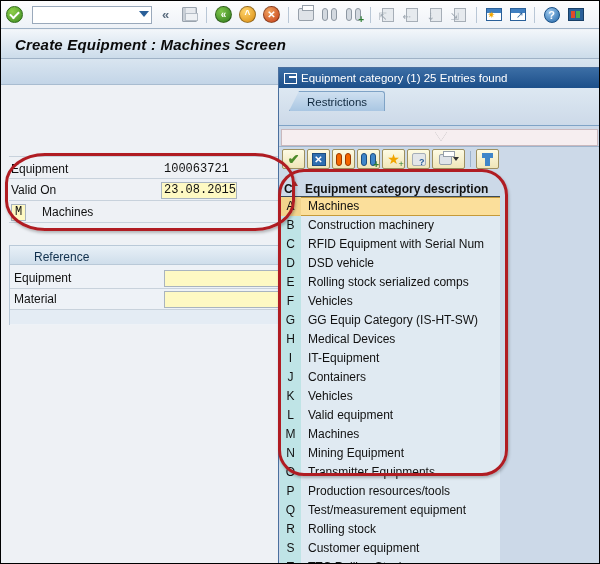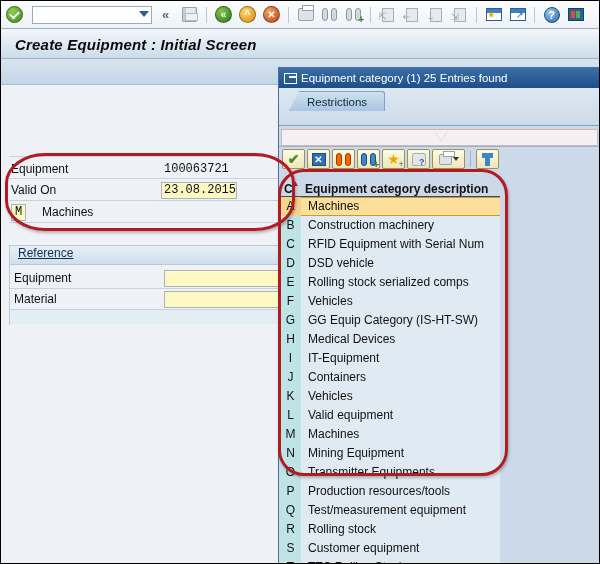--- a/index.html
+++ b/index.html
@@ -81,21 +81,21 @@
 
   
   .mainfield{position:absolute;height:18px;display:flex;align-items:center;}
   .lbl{font-size:12px;color:#111;}
   .inp{background:#fef9c3;border:1px solid #a9b4bf;height:17px;font-size:12px;
     font-family:"Liberation Mono", monospace; padding:0 2px;line-height:15px;color:#111;}
   .sepline{position:absolute;height:1px;background:#c8d2dc;}
 
   .panel{position:absolute;background:#e4ecf4;border:1px solid #b9c9d8;}
   .panel-hd{height:19px;background:linear-gradient(#e8f0f7,#cfdeeb);border-bottom:1px solid #b9c9d8;
-    display:flex;align-items:flex-start;padding-left:8px;font-size:12px;color:#11304d;text-decoration:underline;}
+    display:flex;align-items:flex-end;padding-left:24px;font-size:12px;color:#11304d;}
 
   
   .dlg{position:absolute;left:277px;top:66px;width:323px;height:498px;
     background:#ccd9e8;border:1px solid #4a6f9e;}
   .dlg-title{height:20px;background:linear-gradient(#3c6ea5,#1c4f8a);
     display:flex;align-items:center;padding-left:5px;color:#fff;font-size:11.5px;}
   .dlg-title .ic{width:13px;height:11px;border:1.5px solid #fff;margin-right:4px;position:relative;}
   .dlg-title .ic::after{content:"";position:absolute;left:4px;top:2px;width:8px;height:2px;background:#fff;}
   .tabstrip{height:38px;position:relative;background:linear-gradient(#dde8f2,#ccd9e8);}
   .tabstrip .tab{position:absolute;left:10px;top:3px;height:20px;min-width:96px;
@@ -225,21 +225,21 @@
     <div class="tb-sep"></div>
     <div class="tb-ico">
         <div class="qcirc">?</div>
       </div>
     <div class="tb-ico">
         <div class="monitor"></div>
       </div>
   </div>
 
   <div class="titlebar">
-    <span class="t">Create Equipment : Initial Screen</span>
+    <span class="t">Create Equipment : Machines Screen</span>
   </div>
   <div class="subband"></div>
   <div class="formbg"></div>
 
   <div class="sepline" style="left:8px;top:155px;width:276px;"></div>
 
   <div class="mainfield" style="left:10px;top:159px;width:270px;">
     <span class="lbl" style="width:150px;">Equipment</span>
     <span class="inp" style="width:72px;border-color:transparent;background:transparent;">100063721</span>
   </div>

